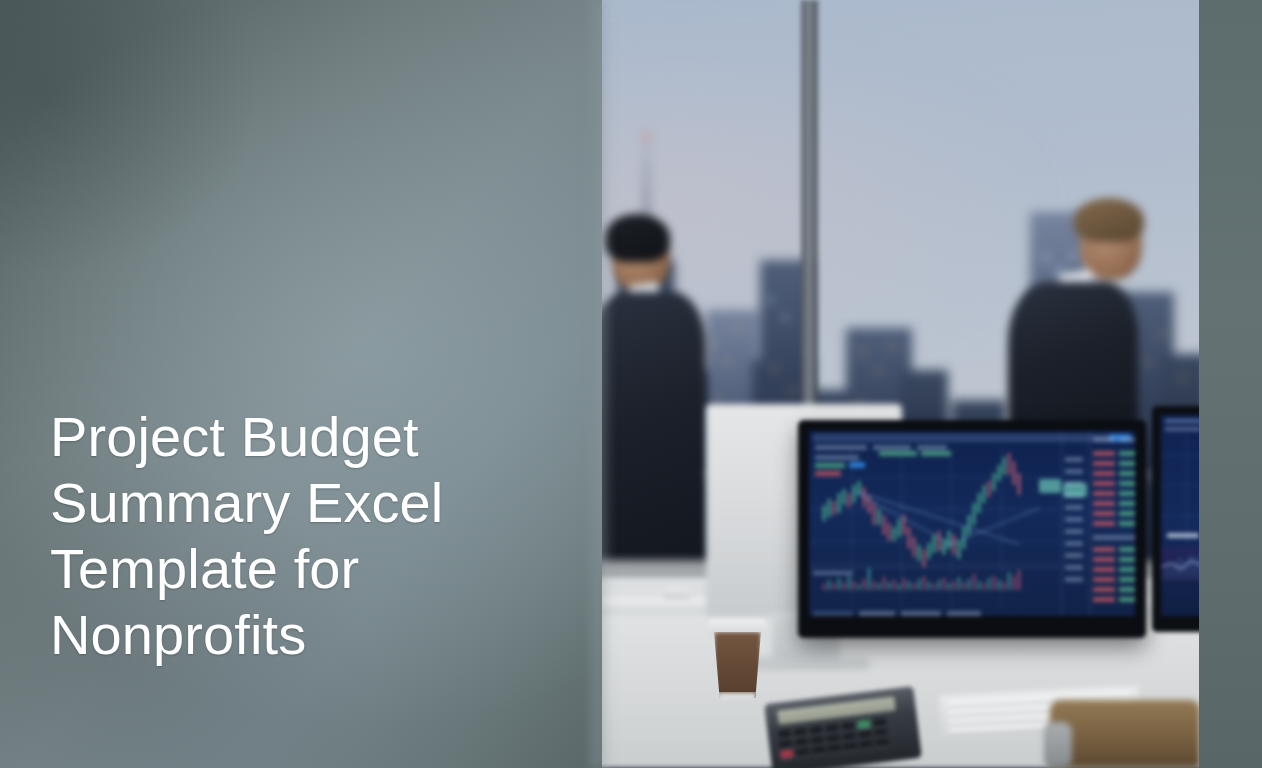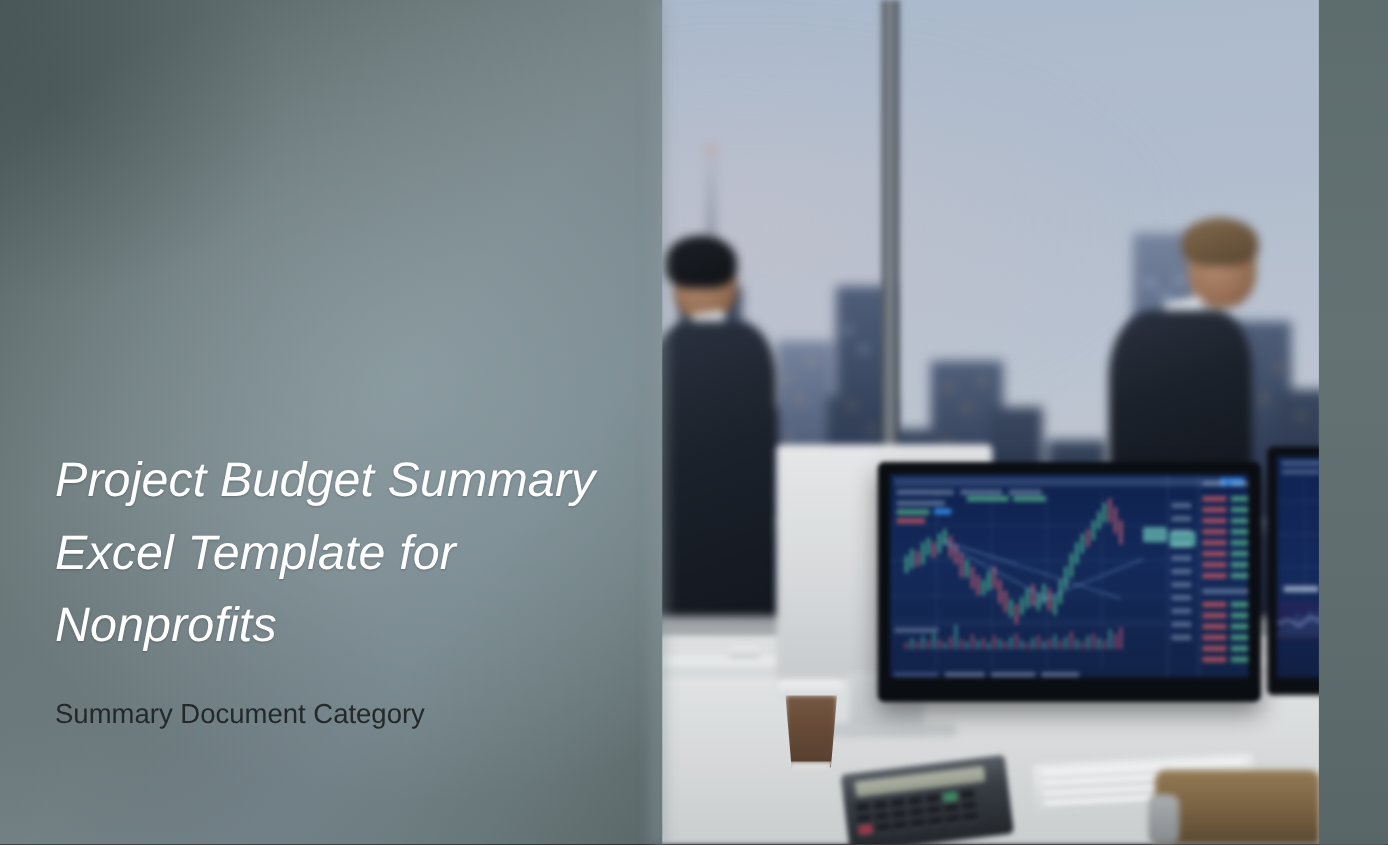--- a/index.html
+++ b/index.html
@@ -353,27 +353,26 @@
   }
 
   
   .text-block {
     position: absolute;
     left: 50px; top: 404px;
     width: 520px;
   }
   .title {
     margin: 0;
-    font-size: 44px;
+    font-size: 56px;
     font-weight: 300;
     line-height: 66px;
     letter-spacing: .1px;
     color: #ffffff;
     text-shadow: 0 1px 2px rgba(28,38,40,.30);
-    font-style: italic;
   }
   .subtitle {
     margin: 32px 0 0 0;
     font-size: 25px;
     font-weight: 400;
     line-height: 30px;
     color: #23282a;
   }
   .meta {
     margin: 13px 0 0 0;
@@ -712,16 +711,15 @@
 
   <div class="panel">
     <div class="panel-grain"></div>
   </div>
   <div class="panel-edge"></div>
 
   <div class="right-strip"></div>
 
   <div class="text-block">
     <h1 class="title">Project Budget Summary Excel Template for Nonprofits</h1>
-    <p class="subtitle">Summary Document Category</p>
   </div>
 
 </div>
 
 </body></html>

